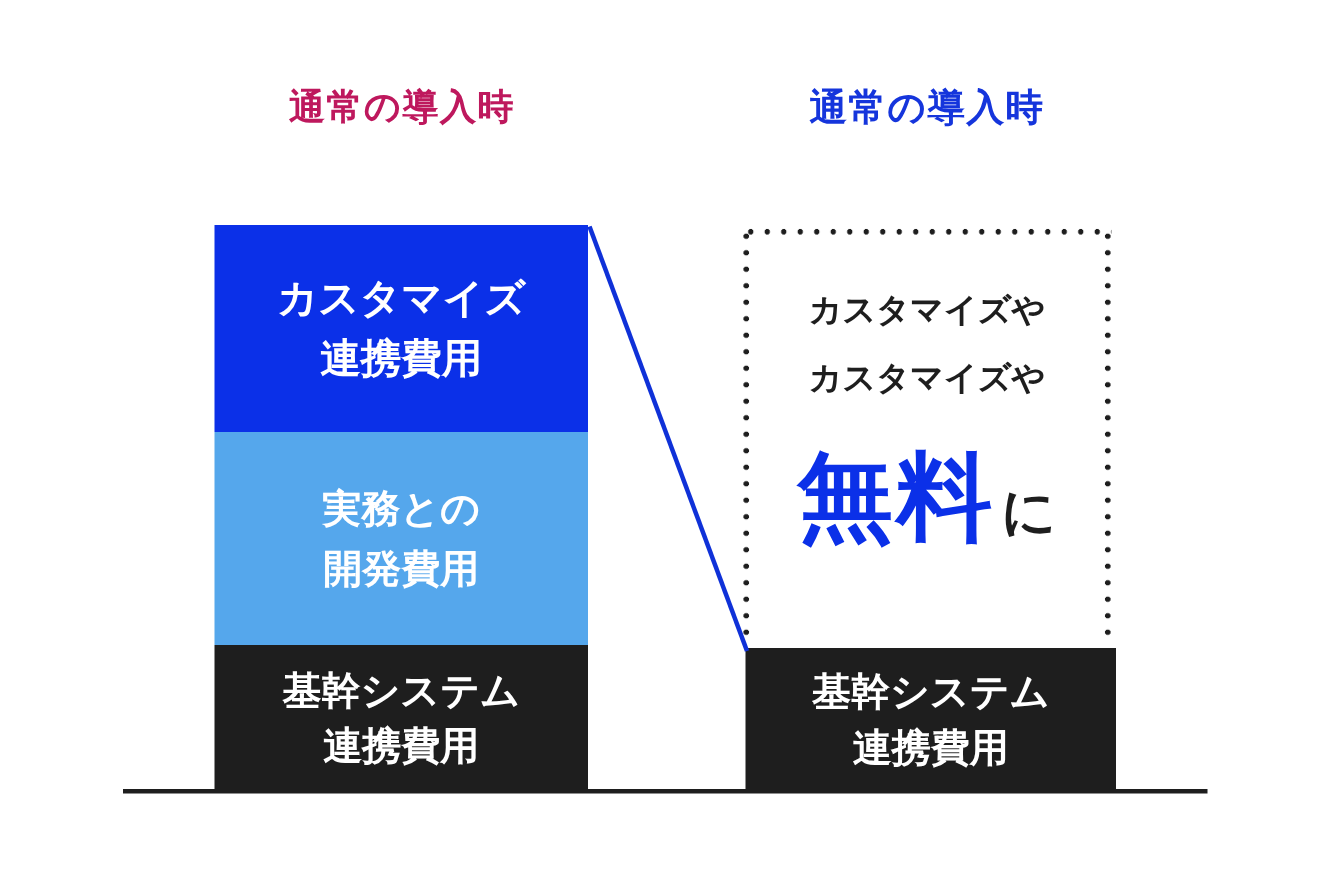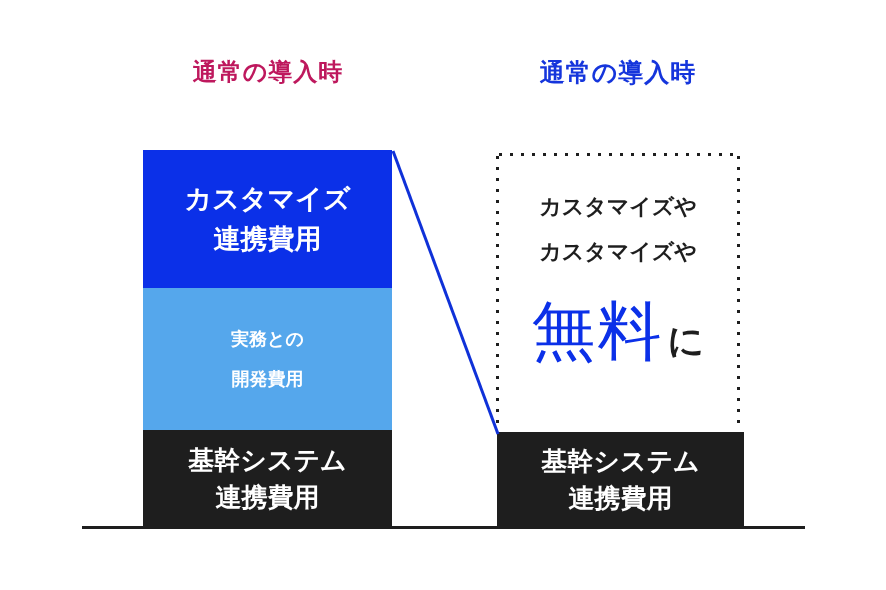--- a/index.html
+++ b/index.html
@@ -9,21 +9,21 @@
   .col-title{position:absolute;top:56px;width:250px;text-align:center;
     font-size:24px;font-weight:700;color:#be185d;letter-spacing:1px;line-height:32px;}
   .col-title.left{left:143px;}
   .col-title.right{left:493px;color:#1535dc;font-size:25px;}
 
   .bar{position:absolute;left:143px;top:150px;width:249px;}
   .seg{display:flex;flex-direction:column;align-items:center;justify-content:center;
     color:#ffffff;font-weight:700;text-align:center;}
   .seg-line{display:block;}
   .seg-custom{height:138px;background:#0b30e8;font-size:27px;line-height:40px;}
-  .seg-verify{height:142px;background:#55a7ec;font-size:18px;line-height:40px;}
+  .seg-verify{height:142px;background:#55a7ec;font-size:26px;line-height:40px;}
   .seg-core{height:97px;background:#1e1e1e;font-size:26px;line-height:37px;}
 
   
   .free-box{position:absolute;left:495px;top:152px;width:246px;height:278px;background:#ffffff;}
   .dot-edge{position:absolute;background-repeat:repeat;}
   .dot-edge.h{height:5px;left:0;right:0;
     background-image:radial-gradient(circle,#1e1e1e 1.8px,rgba(0,0,0,0) 2px);
     background-size:11px 5px;background-repeat:repeat-x;}
   .dot-edge.v{width:5px;top:0;bottom:0;
     background-image:radial-gradient(circle,#1e1e1e 1.8px,rgba(0,0,0,0) 2px);
@@ -31,21 +31,21 @@
   .dot-top{top:0;}
   .dot-left{left:0;}
   .dot-right{right:0;}
 
   .free-box-inner{position:absolute;left:6px;right:6px;top:0;bottom:0;
     display:flex;flex-direction:column;align-items:center;justify-content:flex-start;
     padding-top:32px;}
   .free-desc{color:#1e1e1e;font-weight:700;font-size:22px;line-height:45px;
     text-align:center;white-space:nowrap;}
   .free-amount{margin-top:14px;display:flex;align-items:baseline;white-space:nowrap;}
-  .free-highlight{color:#0b30e8;font-weight:400;font-size:64px;letter-spacing:2px;}
+  .free-highlight{color:#0b30e8;font-weight:700;font-size:64px;letter-spacing:2px;}
   .free-suffix{color:#1e1e1e;font-weight:800;font-size:36px;margin-left:4px;}
 
   .right-seg{position:absolute;left:497px;top:432px;width:247px;height:95px;
     background:#1e1e1e;display:flex;flex-direction:column;align-items:center;
     justify-content:center;color:#ffffff;font-weight:700;font-size:26px;
     line-height:37px;text-align:center;}
 
   .baseline{position:absolute;left:82px;top:526px;width:723px;height:3px;background:#1e1e1e;}
 
   .arrow-layer{position:absolute;left:0;top:0;width:886px;height:590px;pointer-events:none;}

